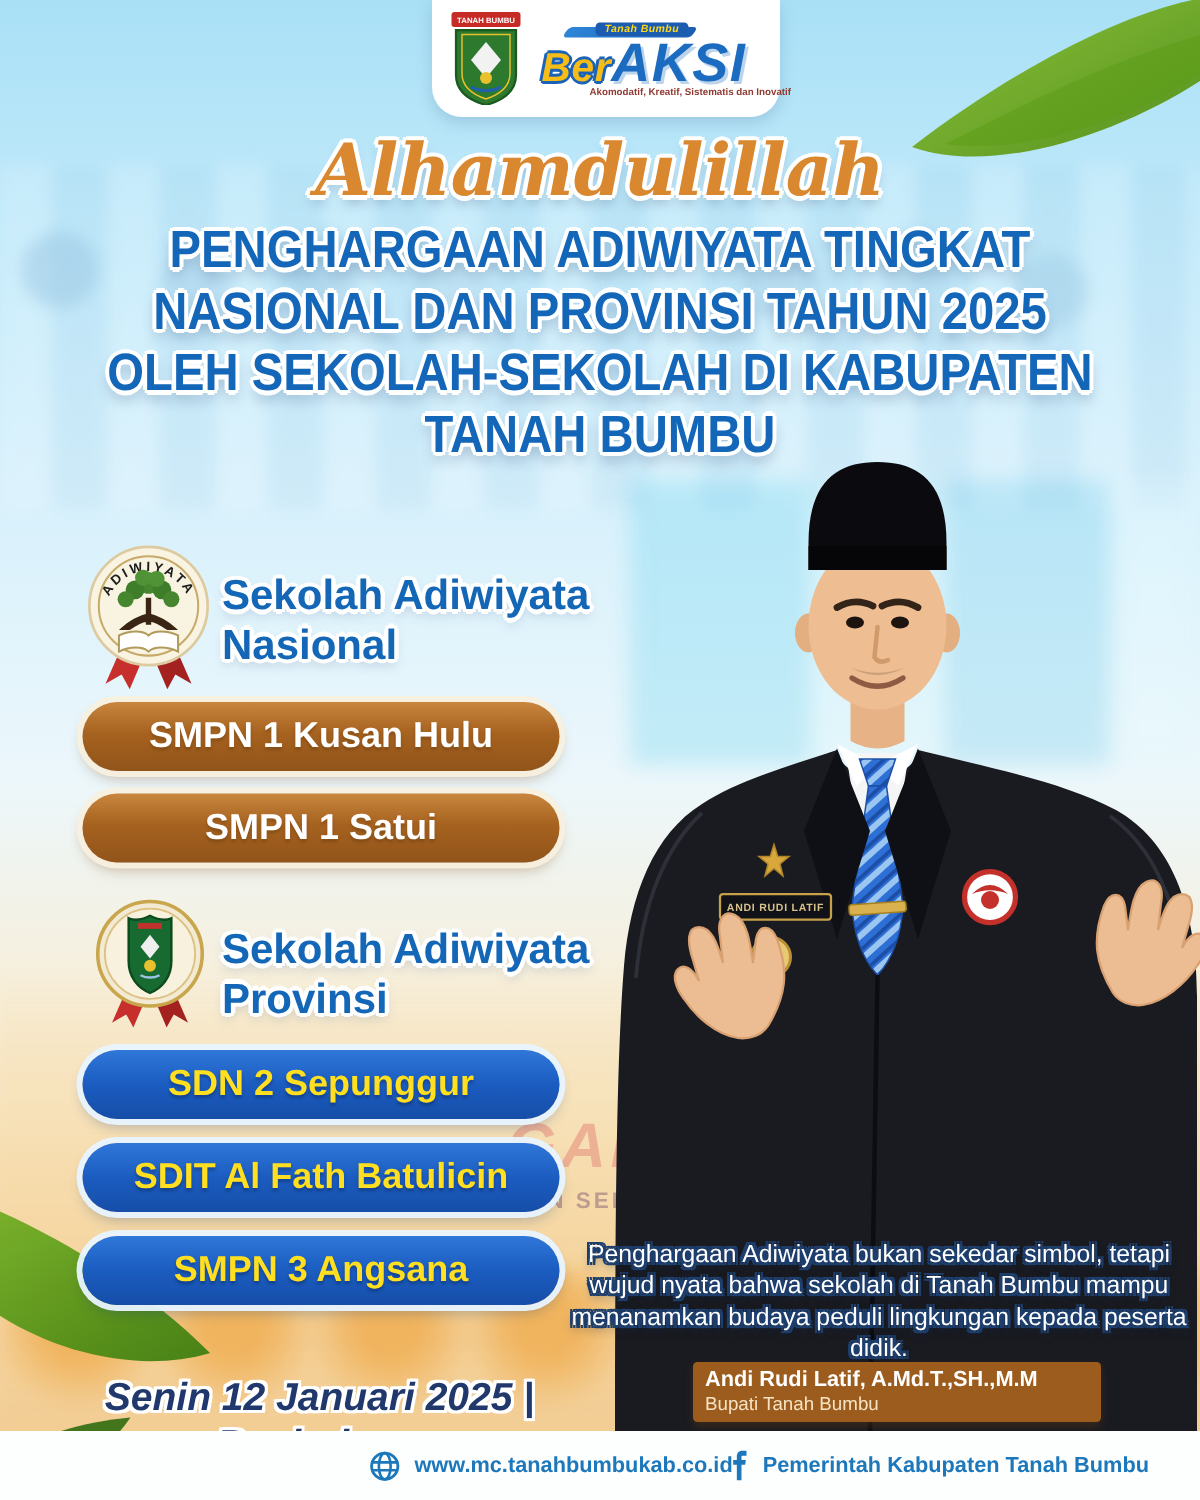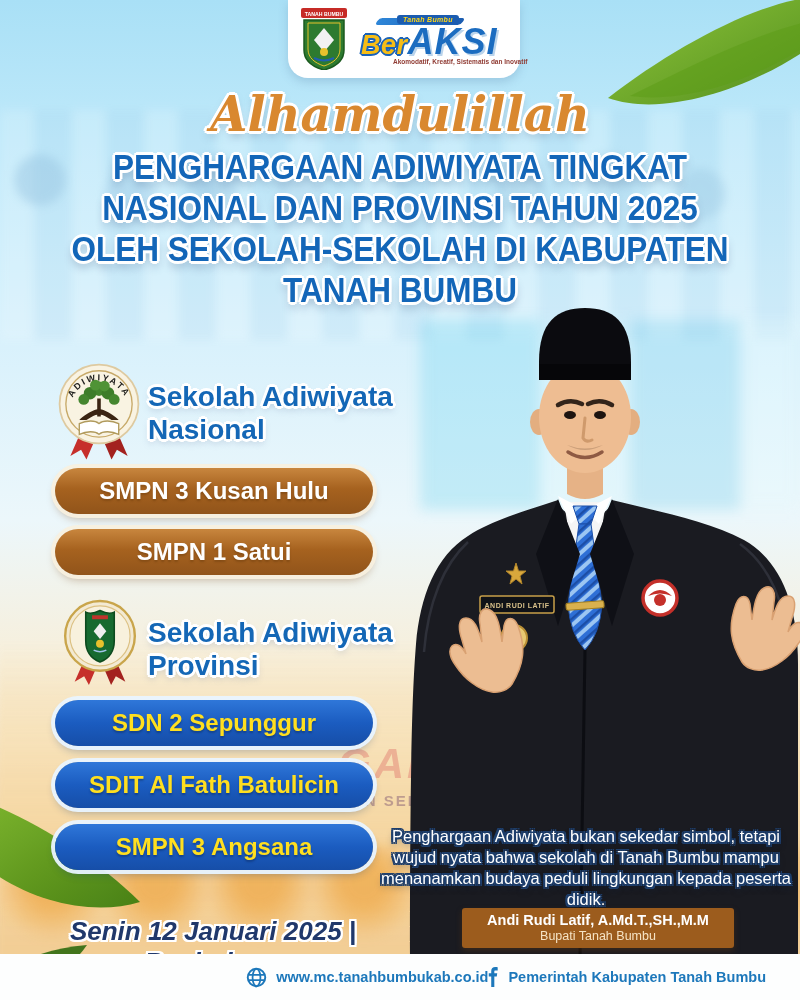--- a/index.html
+++ b/index.html
@@ -74,21 +74,21 @@
     box-shadow:0 0 0 4px rgba(233,244,255,.95),0 5px 9px rgba(20,60,120,.3);text-shadow:0 2px 2px rgba(10,40,90,.45);text-align:center;}
   .pill-n1{top:468px;} .pill-n2{top:529px;}
   .pill-p1{top:700px;} .pill-p2{top:762px;} .pill-p3{top:824px;}
   
   .portrait{position:absolute;left:408px;top:302px;width:392px;height:655px;z-index:2;}
   
   .quote{position:absolute;left:376px;top:826px;width:420px;z-index:4;text-align:center;
     color:#fff;font-weight:normal;font-size:16.5px;line-height:21px;
     text-shadow:-2px -2px 0 #1e3f6d,2px -2px 0 #1e3f6d,-2px 2px 0 #1e3f6d,2px 2px 0 #1e3f6d,-2px 0 0 #1e3f6d,2px 0 0 #1e3f6d,0 -2px 0 #1e3f6d,0 2px 0 #1e3f6d,0 4px 6px rgba(20,40,70,.5);}
   .name-box{position:absolute;left:462px;top:908px;width:256px;z-index:4;background:#9c5c1d;border-radius:3px;
-    padding:4px 8px 5px;text-align:center;box-shadow:0 3px 6px rgba(100,60,20,.4);}
+    padding:4px 8px 5px;text-align:left;box-shadow:0 3px 6px rgba(100,60,20,.4);}
   .name-box .sig-name{color:#fff;font-weight:bold;font-size:14.5px;white-space:nowrap;}
   .name-box .sig-role{color:#f6e3c4;font-size:12.5px;margin-top:1px;}
   
   .date-line{position:absolute;left:48px;top:916px;width:330px;z-index:4;text-align:center;
     font-style:italic;font-weight:bold;font-size:26px;color:#20386b;
     text-shadow:-2px -2px 0 #fff,2px -2px 0 #fff,-2px 2px 0 #fff,2px 2px 0 #fff,-2px 0 0 #fff,2px 0 0 #fff,0 -2px 0 #fff,0 2px 0 #fff;}
   
   .footer{position:absolute;left:0;top:954px;width:800px;height:46px;z-index:5;background:#fdfefe;
     display:flex;align-items:center;justify-content:flex-end;padding:16px 34px;box-sizing:border-box;
     color:#1d78bb;font-weight:bold;}
@@ -176,21 +176,21 @@
       <circle cx="44" cy="25" r="6" fill="#4f9336"></circle>
       <circle cx="54" cy="26" r="6" fill="#4f9336"></circle>
     <path d="M46,40 L50,40 L50,52 C58,54 66,60 70,64 L62,64 C56,60 52,58 50,58 L50,60 L46,60 L46,58 C44,58 40,60 34,64 L26,64 C30,60 38,54 46,52 Z" fill="#3a2413"></path>
     <path d="M26,68 C34,64 44,64 48,68 C52,64 62,64 70,68 L70,80 C62,76 52,76 48,80 C44,76 34,76 26,80 Z" fill="#ffffff" stroke="#b09a5c" stroke-width="1.5"></path>
   </svg>
   <div class="section-label label-national">
     <div>Sekolah Adiwiyata</div>
     <div>Nasional</div>
   </div>
   <div class="pill pill-brown pill-n1">
-    <span>SMPN 3 Kusan Hulu</span>
+    <span>SMPN 1 Kusan Hulu</span>
   </div>
   <div class="pill pill-brown pill-n2">
     <span>SMPN 1 Satui</span>
   </div>
 
   <svg class="medal medal-provincial" viewBox="0 0 96 110">
     <path d="M30,72 L16,104 L28,97 L34,108 L46,80 Z" fill="#c62f2b"></path>
     <path d="M66,72 L80,104 L68,97 L62,108 L50,80 Z" fill="#a3221f"></path>
     <circle cx="48" cy="46" r="44" fill="#f3ead3" stroke="#c9a54b" stroke-width="3"></circle>
     <circle cx="48" cy="46" r="38" fill="#f8f1dd" stroke="#dcc183" stroke-width="1.5"></circle>

